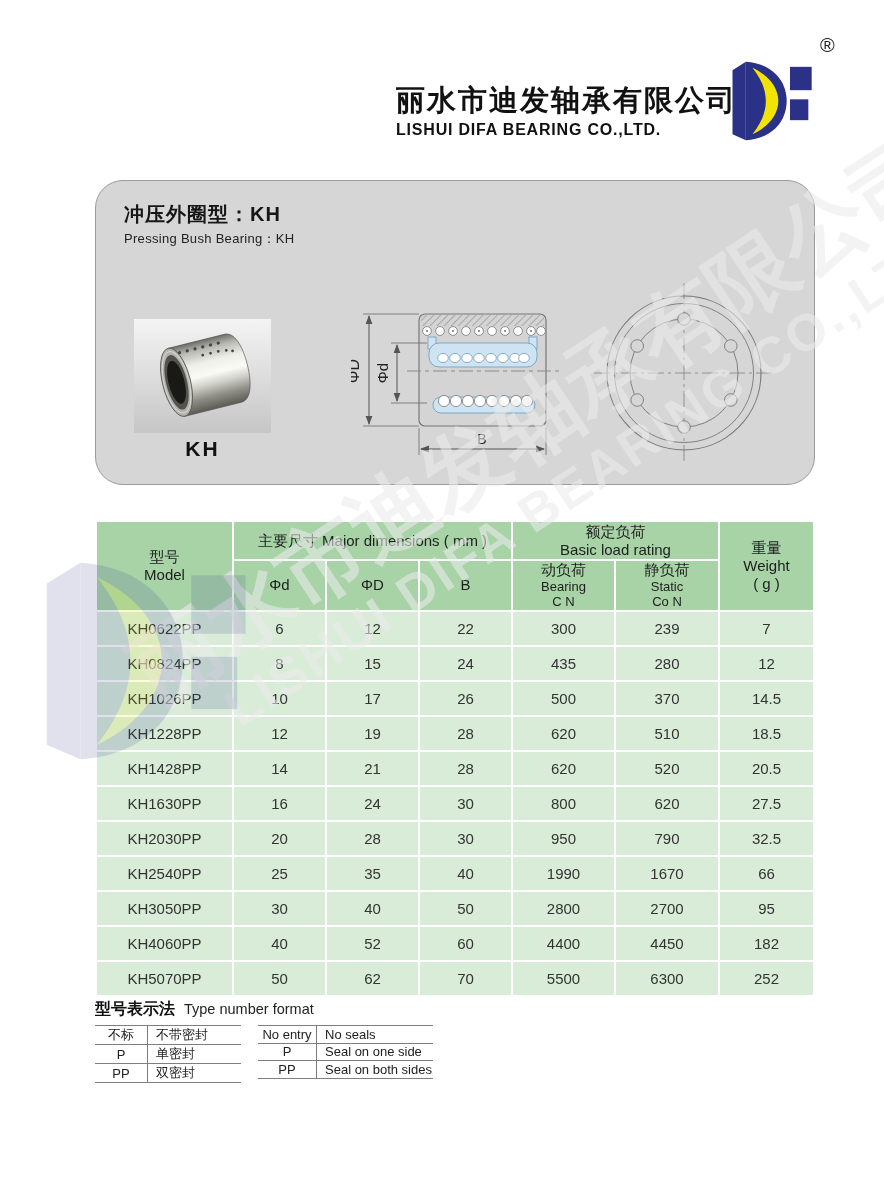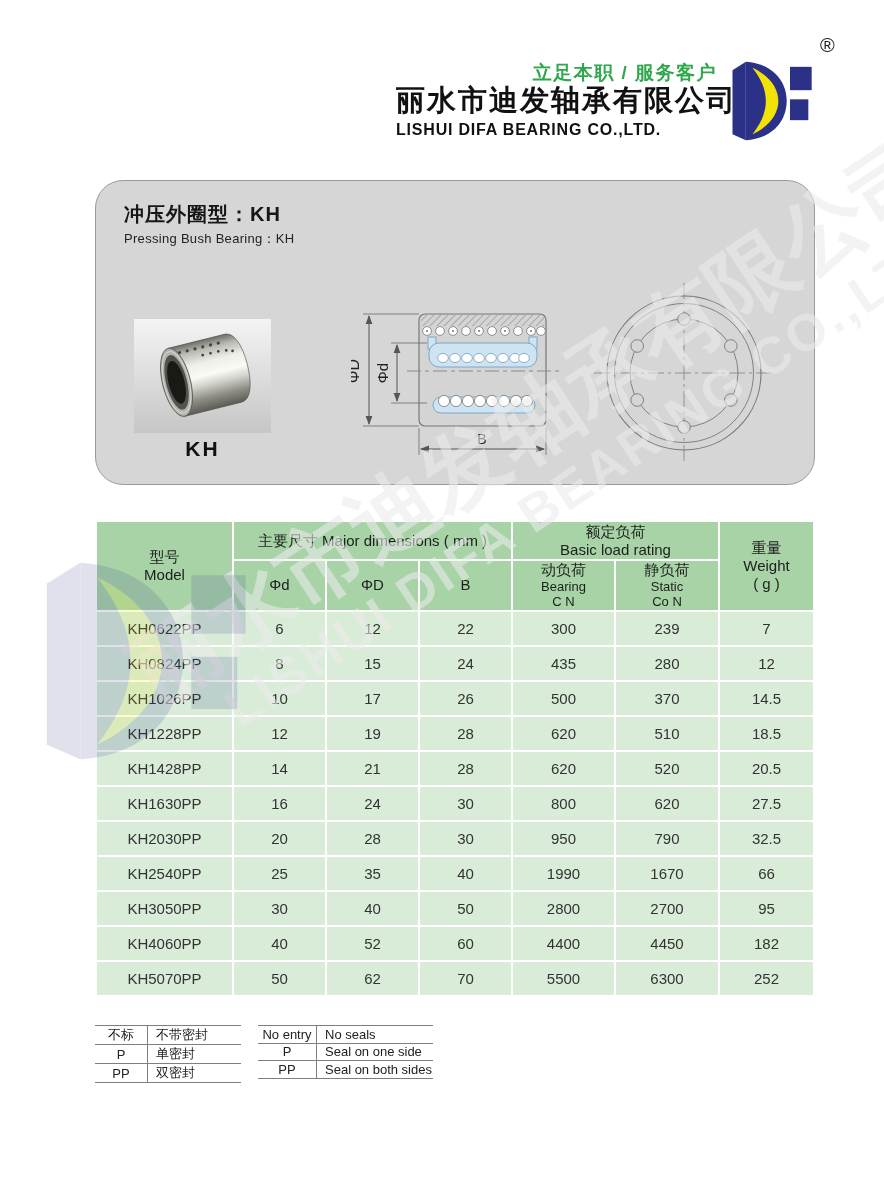--- a/index.html
+++ b/index.html
@@ -54,21 +54,20 @@
   .watermark .wm1{font-size:86px;font-weight:bold;line-height:1;letter-spacing:0;}
   .watermark .wm2{font-size:52px;font-weight:bold;letter-spacing:3px;margin:8px 0 0 55px;line-height:1;}
   .df-ghost{position:absolute;left:36px;top:548px;width:210px;height:226px;opacity:0.14;}
   svg text{font-family:"Liberation Sans","DejaVu Sans",sans-serif;}
 </style>
 </head>
 <body>
 
 <div class="page" style="--accent-green: #2fa84d; --logo-blue: #2b3187; --logo-yellow: #f2e307; --tbl-header-green: #a7d3a7; --tbl-row-green: #d8ecd8; --panel-gray: #d6d6d6;">
 
-  <div class="slogan">立足本职 / 服务客户</div>
   <div class="company-cn">丽水市迪发轴承有限公司</div>
   <div class="company-en">LISHUI DIFA BEARING CO.,LTD.</div>
   <div class="regmark">®</div>
 
   <svg class="logo" viewBox="0 0 100 108">
     <polygon points="5,17 21,7 21,101 5,94" fill="#2b3187"></polygon>
     <path d="M21,7 C54,9 70,31 70,54 C70,77 54,99 21,101 Z" fill="#2b3187"></path>
     <path d="M29,14 C50,24 60,39 60,54 C60,69 50,84 29,94 C40,80 45,67 45,54 C45,41 40,28 29,14 Z" fill="#f2e307"></path>
     <rect x="74" y="13" width="26" height="28" fill="#2b3187"></rect>
     <rect x="74" y="52" width="22" height="25" fill="#2b3187"></rect>
@@ -364,20 +363,23 @@
           <td>50</td>
           <td>62</td>
           <td>70</td>
           <td>5500</td>
           <td>6300</td>
           <td>252</td>
         </tr>
       </tbody>
   </table>
 
+  <div class="format-title">
+    <span class="cn">型号表示法</span><span class="en">Type number format</span>
+  </div>
 
   <table class="mini en-table">
     <tbody>
 
         <tr>
           <td class="code">No entry</td>
           <td class="desc">No seals</td>
         </tr>
 
         <tr>

